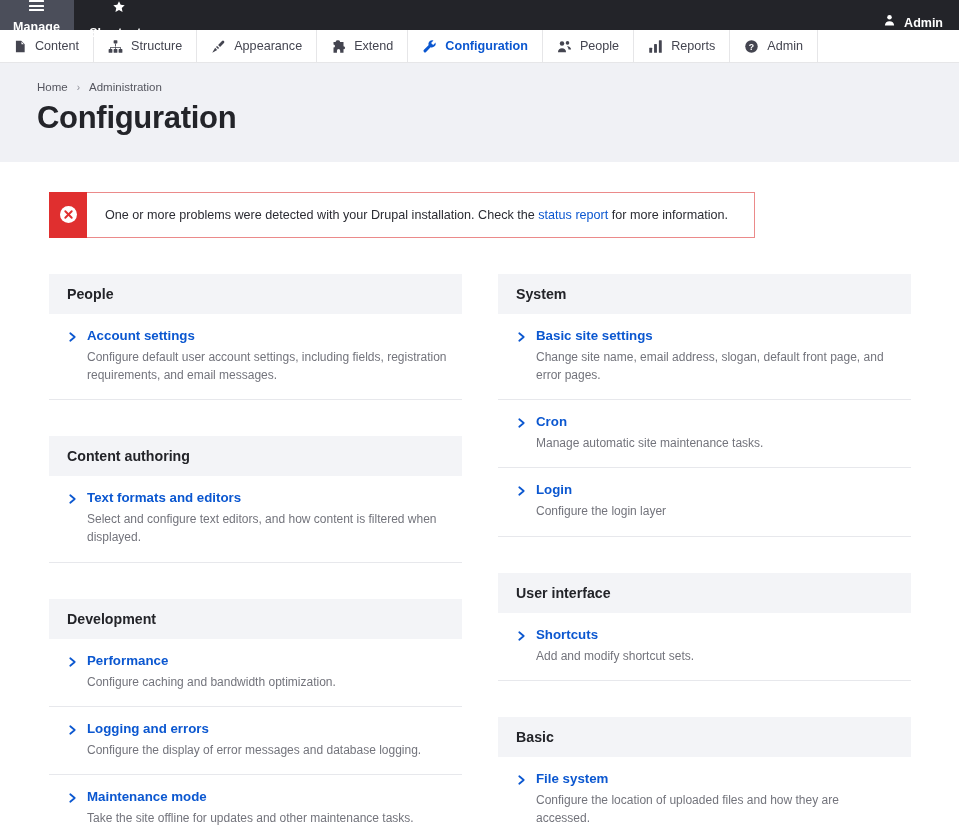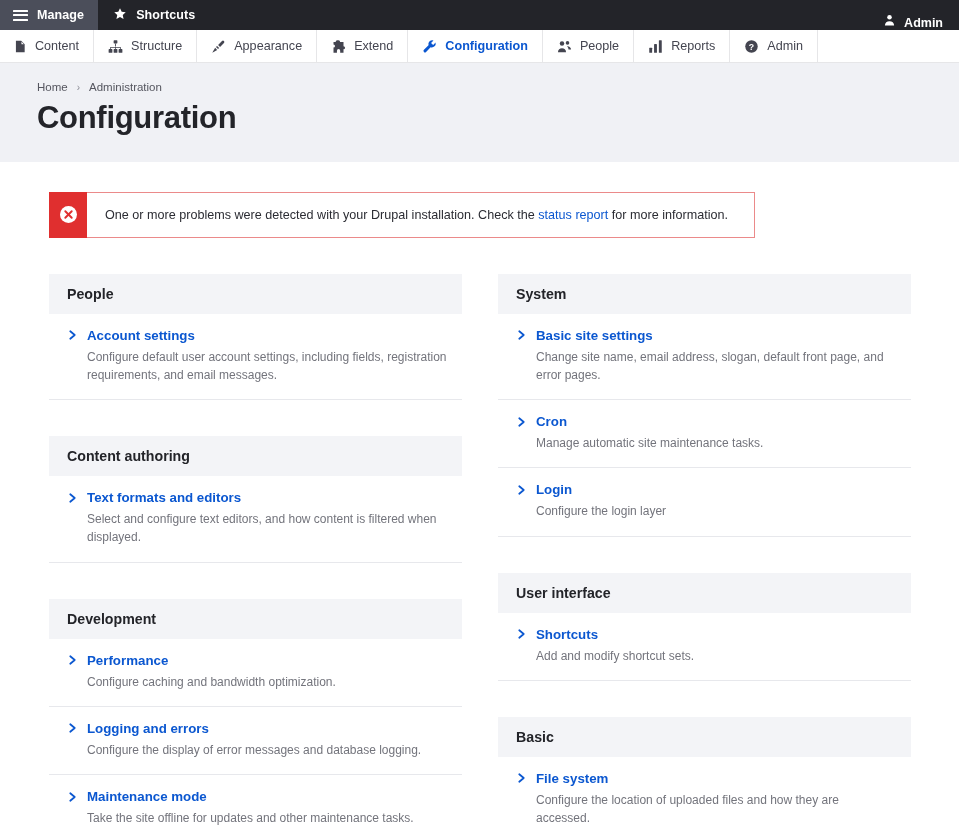--- a/index.html
+++ b/index.html
@@ -23,20 +23,21 @@
   }
   .admin-tab {
     display: flex;
     align-items: center;
     gap: 9px;
     padding: 0 14px 0 13px;
     font-size: 12.5px;
     font-weight: bold;
     color: #ffffff;
     letter-spacing: .1px;
+    flex-direction: column;
   }
   .admin-tab.manage { background: #4b4e5a; }
   .admin-tab.shortcuts { background: #232429; padding-left: 15px; }
   .admin-bar-spacer { flex: 1; }
   .admin-user {
     display: flex;
     align-items: flex-end;
     gap: 8px;
     padding: 0 16px 0 10px;
     font-size: 12.5px;
@@ -147,21 +148,21 @@
     color: #232429;
   }
   .panel-body { padding: 0; }
   .panel-item {
     padding: 14px 0 15px 0;
     border-bottom: 1px solid #e7e8ec;
   }
   .panel-item:last-child { border-bottom: 1px solid #e7e8ec; }
   .item-link {
     display: flex;
-    align-items: center;
+    align-items: flex-end;
     gap: 10px;
     padding-left: 19px;
     font-size: 13.3px;
     font-weight: bold;
     color: #0b57d0;
     text-decoration: none;
     cursor: pointer;
   }
   .chev {
     flex: none;

